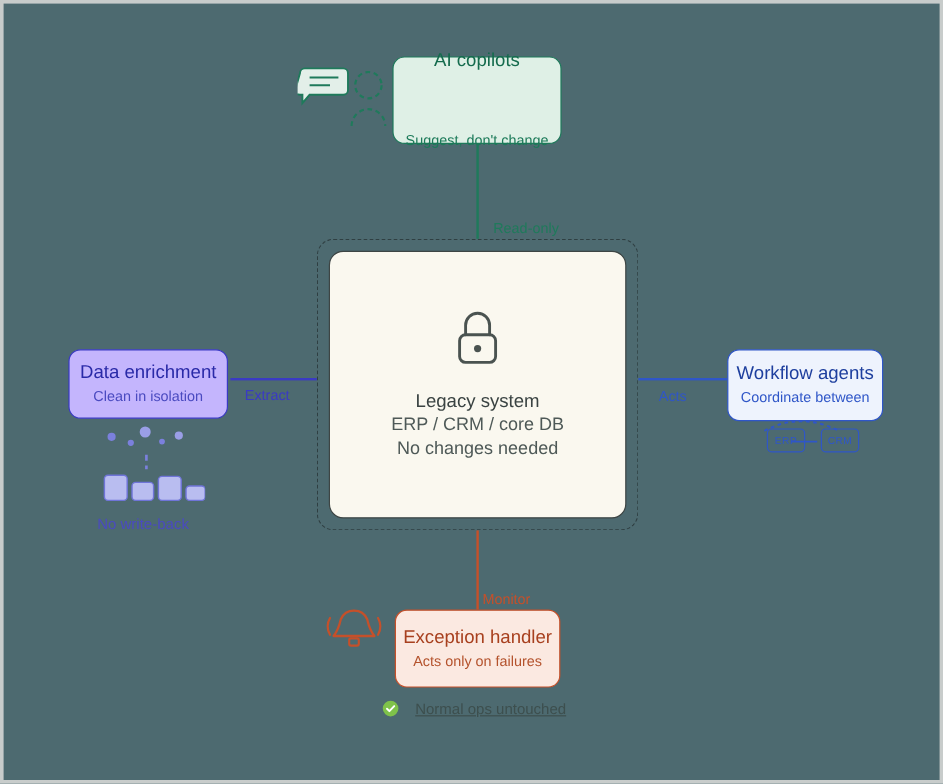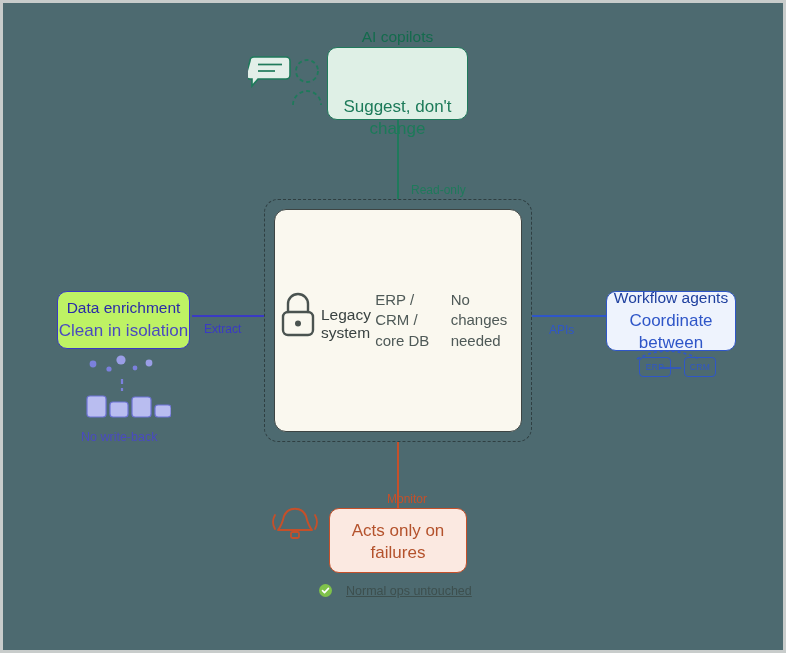--- a/index.html
+++ b/index.html
@@ -7,41 +7,41 @@
   #canvas{
     position:relative;width:786px;height:653px;
     background:#4d6a70;
     box-sizing:border-box;
     border:3px solid #c8cccb;
     overflow:hidden;
   }
   .node{position:absolute;box-sizing:border-box;border-radius:10px;text-align:center;
         display:flex;flex-direction:column;align-items:center;justify-content:center;}
   .node .title{font-size:15.5px;line-height:1.25;}
-  .node .sub{font-size:17px;line-height:1.3;margin-top:3px;}
+  .node .sub{font-size:12px;line-height:1.3;margin-top:3px;}
 
   
   #legacy-wrap{position:absolute;left:261px;top:196px;width:268px;height:243px;
      border:1.5px dashed #2f3f42;border-radius:14px;box-sizing:border-box;}
   #legacy-box{position:absolute;left:271px;top:206px;width:248px;height:223px;
      background:#faf8ef;border:1.5px solid #3d4544;border-radius:12px;box-sizing:border-box;
-     display:flex;flex-direction:row;align-items:center;justify-content:center;}
+     display:flex;flex-direction:column;align-items:center;justify-content:center;}
   #legacy-box .title{font-size:15.5px;color:#3a4342;margin-top:6px;}
   #legacy-box .sub{font-size:15px;color:#4e5957;line-height:1.35;}
   .lock-ico{margin-bottom:8px;}
 
   
   #ai-node{left:324px;top:44px;width:141px;height:73px;
     background:#dff0e6;border:1.7px solid #1f7a5b;color:#146b4d;gap:47px;}
   #ai-node .title{color:#146b4d;}
   #ai-node .sub{color:#1c7a59;}
 
   
   #data-node{left:54px;top:288px;width:133px;height:58px;
-    background:#bef264;border:1.6px solid #3a3ac4;color:#27279e;}
+    background:#c4b5fd;border:1.6px solid #3a3ac4;color:#27279e;}
   #data-node .title{color:#2a2aa8;}
   #data-node .sub{color:#4a4ac0;}
 
   
   #wf-node{left:603px;top:270px;width:130px;height:60px;
     background:#eef3fd;border:1.6px solid #2f56c8;color:#1e3f9e;margin-top:18px;}
   #wf-node .title{color:#1e3f9e;}
   #wf-node .sub{color:#2f56c8;}
 
   
@@ -70,24 +70,24 @@
 
 <div id="canvas">
 
   <div class="edge-v-green" style="left:394px;top:117px;height:79px;"></div>
   <div class="edge-label" style="left:408px;top:152px;color:#1f7a5b;">Read-only</div>
 
   <div class="edge-h-blue" style="left:189px;top:312px;width:72px;"></div>
   <div class="edge-label" style="left:201px;top:291px;color:#3a3ac4;">Extract</div>
 
   <div class="edge-h-blue" style="left:529px;top:312px;width:74px;background:#2f56c8;"></div>
-  <div class="edge-label" style="left:546px;top:292px;color:#2f56c8;">APIs</div>
+  <div class="edge-label" style="left:546px;top:292px;color:#2f56c8;">Acts</div>
 
   <div class="edge-v-orange" style="left:394px;top:439px;height:66px;"></div>
-  <div class="edge-label" style="left:384px;top:461px;color:#c5502a;">Monitor</div>
+  <div class="edge-label" style="left:399px;top:461px;color:#c5502a;">Monitor</div>
 
   <div id="legacy-wrap"></div>
   <div id="legacy-box">
     <span class="lock-ico">
       <svg width="46" height="50" viewBox="0 0 46 50">
         <path d="M13 22 V14 a10 10 0 0 1 20 0 V22" fill="none" stroke="#4a5350" stroke-width="2.4" stroke-linecap="round"></path>
         <rect x="8" y="22" width="30" height="23" rx="5" fill="none" stroke="#4a5350" stroke-width="2.4"></rect>
         <circle cx="23" cy="33.5" r="3" fill="#4a5350"></circle>
       </svg>
     </span>
@@ -141,20 +141,21 @@
     </svg>
   </div>
   <div class="minibox" style="left:624px;top:354px;width:32px;height:20px;margin-left:12px;">
     <span>ERP</span>
   </div>
   <div class="minibox" style="left:681px;top:354px;width:32px;height:20px;">
     <span>CRM</span>
   </div>
 
   <div class="node" id="exc-node">
+    <div class="title">Exception handler</div>
     <div class="sub">Acts only on failures</div>
   </div>
   <div class="deco" style="left:263px;top:503px;">
     <svg width="58" height="45" viewBox="0 0 58 45">
       <path d="M18 10 a12 12 0 0 1 22 0 q2 9 6 14 h-34 q4 -5 6 -14 z" fill="none" stroke="#c5502a" stroke-width="1.9" stroke-linejoin="round"></path>
       <rect x="25" y="26" width="8" height="6" rx="1.5" fill="none" stroke="#c5502a" stroke-width="1.8"></rect>
       <path d="M9 9 q-4 7 0 14" fill="none" stroke="#c5502a" stroke-width="1.8" stroke-linecap="round"></path>
       <path d="M49 9 q4 7 0 14" fill="none" stroke="#c5502a" stroke-width="1.8" stroke-linecap="round"></path>
     </svg>
   </div>

